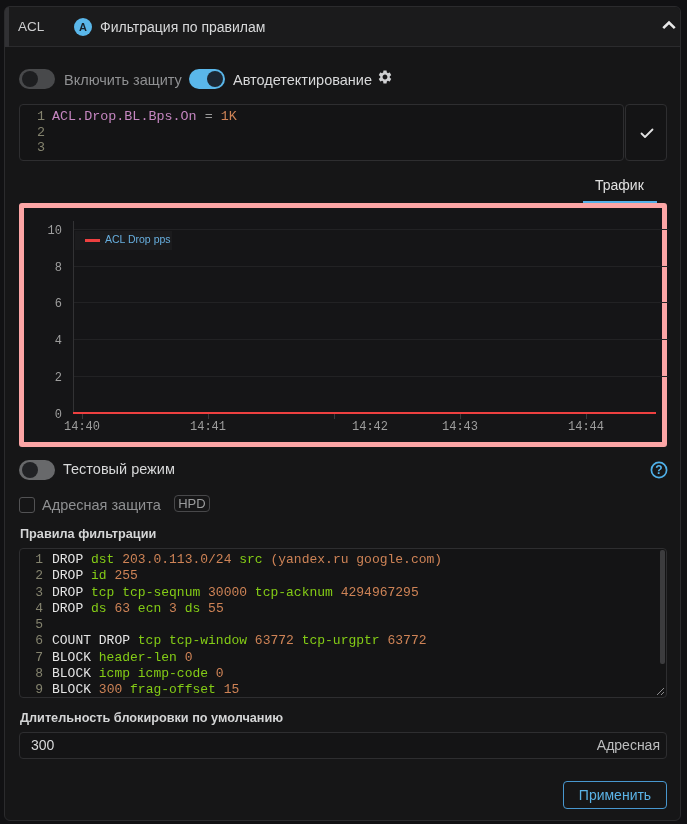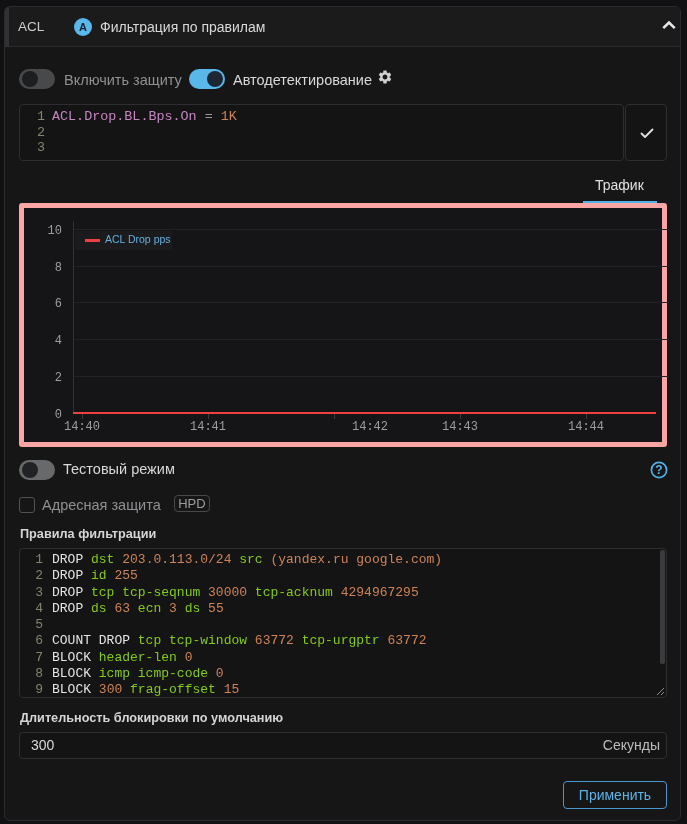--- a/index.html
+++ b/index.html
@@ -187,17 +187,17 @@
       </div>
     <div class="sb" style="right:1px; top:1px; width:5px; height:114px;"></div>
     <svg style="position:absolute; right:1px; bottom:1px;" width="9" height="9" viewBox="0 0 9 9">
         <path d="M8 1 L1 8 M8 5 L5 8" stroke="#8a8a8c" stroke-width="1" fill="none"></path>
       </svg>
   </div>
 
   <div class="seclabel" style="left:15px; top:704px;">Длительность блокировки по умолчанию</div>
   <div class="input" style="left:14px; top:725px; width:648px;">
     <div class="val">300</div>
-    <div class="suf">Секунды</div>
+    <div class="suf">Адресная</div>
   </div>
 
   <div class="applybtn" style="left:558px; top:774px; width:104px; height:28px; line-height:26px;">Применить</div>
 </div>
 
 </body></html>

